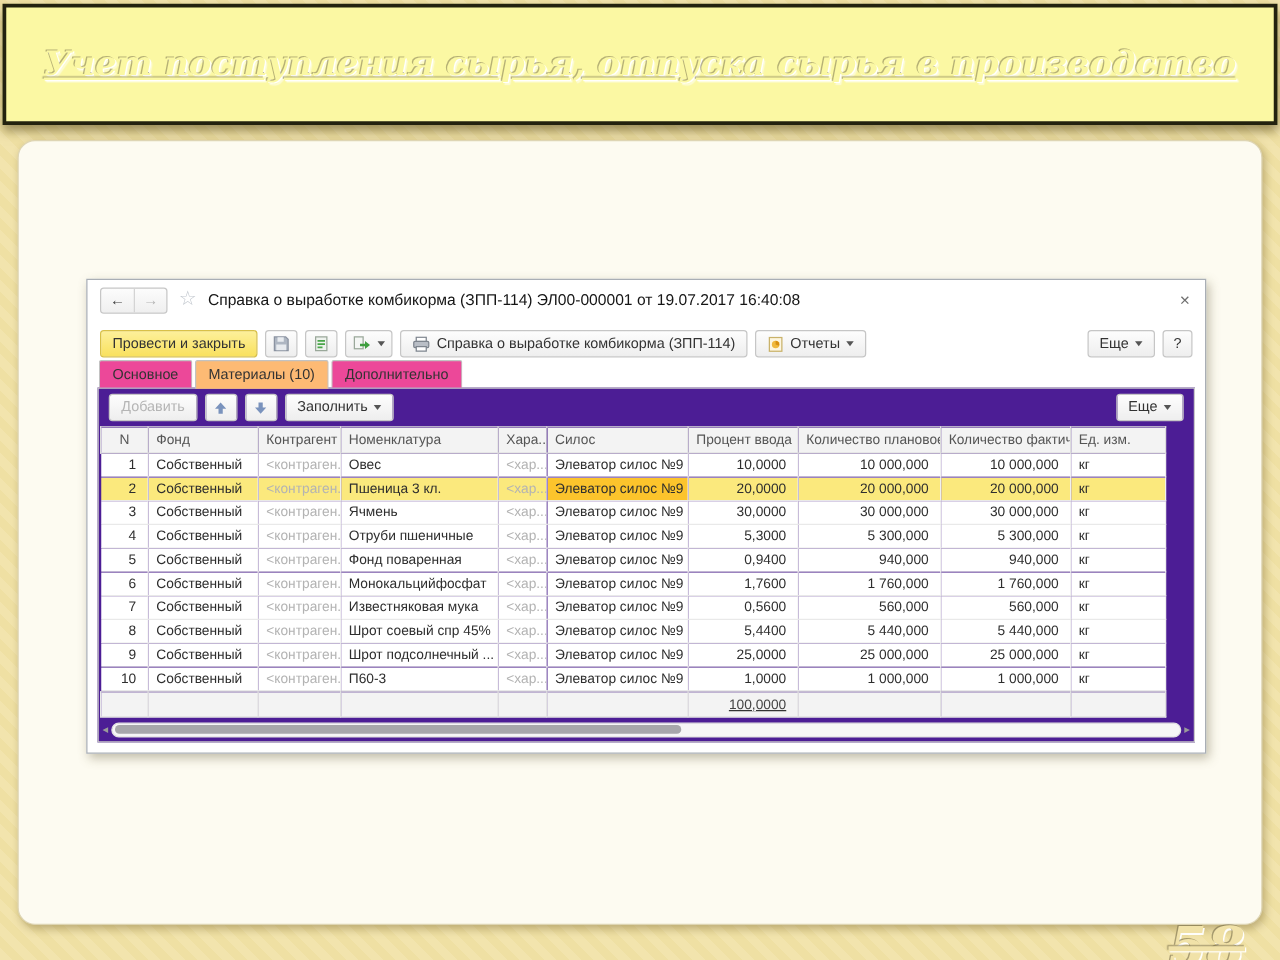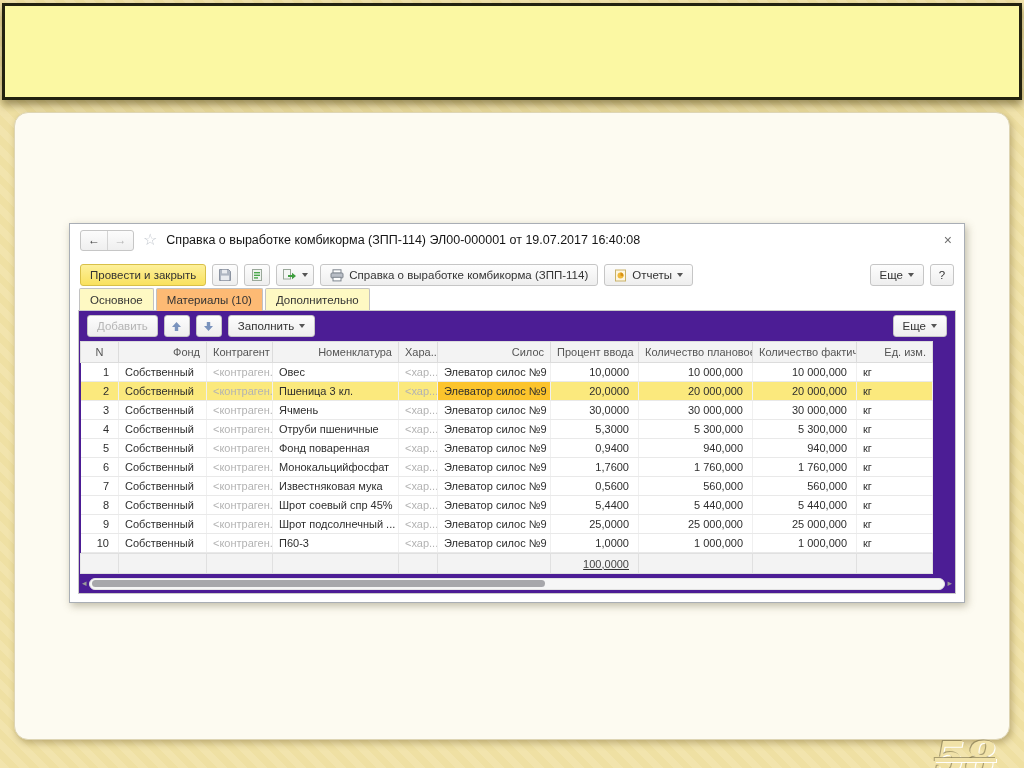--- a/index.html
+++ b/index.html
@@ -59,35 +59,35 @@
   }
   .btn.icon-only { padding:0 5px; }
   .btn-yellow { background:linear-gradient(#fdf09b,#f9e15e); border-color:#d8c049; }
   .caret { width:0; height:0; border-left:3.5px solid transparent; border-right:3.5px solid transparent; border-top:4px solid #555; display:inline-block; }
   .spacer { flex:1; }
   .btn-help { width:24px; justify-content:center; padding:0; }
 
   .tabs { display:flex; gap:2px; padding:0 9px; margin-top:2px; height:22px; flex:0 0 auto; position:relative; z-index:2; }
   .tab {
     border:1px solid #c2c2c2; border-bottom:none; border-radius:2px 2px 0 0;
-    background:#fef9c3; padding:0 10px; display:flex; align-items:center;
+    background:#ec4899; padding:0 10px; display:flex; align-items:center;
     font-size:11.5px; color:#333; cursor:pointer;
   }
   .tab.active { background:#fdba74; margin-bottom:-1px; }
 
   .panel { flex:1; margin:0 8px 8px; border:1px solid #c9c9c9; display:flex; flex-direction:column; min-height:0; background:#4c1d95; }
   .panel-toolbar { height:30px; display:flex; align-items:center; gap:6px; padding:0 8px; flex:0 0 auto; }
   .btn[disabled] { color:#b5b5b5; cursor:default; }
   .mini { width:26px; justify-content:center; padding:0; }
 
   .grid-wrap { flex:1; display:flex; flex-direction:column; min-height:0; padding:0 1px; }
   table.grid { table-layout:fixed; border-collapse:collapse; width:852px; font-size:11px; }
   .grid th {
     background:#f3f3f3; border:1px solid #dcdcdc; height:21px;
-    font-weight:normal; color:#555; text-align:right; padding:0 6px;
+    font-weight:normal; color:#555; text-align:left; padding:0 6px;
     white-space:nowrap; overflow:hidden;
   }
   .grid th.cn { text-align:center; }
   .grid td {
     height:19px; padding:0 6px; border-right:1px solid #f0f0f0; border-bottom:1px solid #e9e9e9;
     white-space:nowrap; overflow:hidden; color:#2e2e2e; background:#fff;
   }
   .grid td.num { text-align:right; padding-right:9px; }
   .grid td.gray { color:#b3b3b3; }
   tr.row-selected td { background:#fbe97d; }
@@ -111,20 +111,21 @@
     text-shadow:-1px -1px 0 rgba(120,110,75,0.6), 1px 1px 0 rgba(255,255,255,0.95);
   }
   svg { display:block; }
 </style>
 </head>
 <body>
 
 <div class="page">
 
   <div class="banner">
+    <div class="banner-line emboss">Учет поступления сырья, отпуска сырья в производство</div>
   </div>
 
   <div class="card">
 
     <div class="win">
 
       <div class="win-header">
         <div class="nav-group">
           <button class="nav-btn nav-back"><span>←</span></button>
           <button class="nav-btn nav-fwd"><span>→</span></button>

